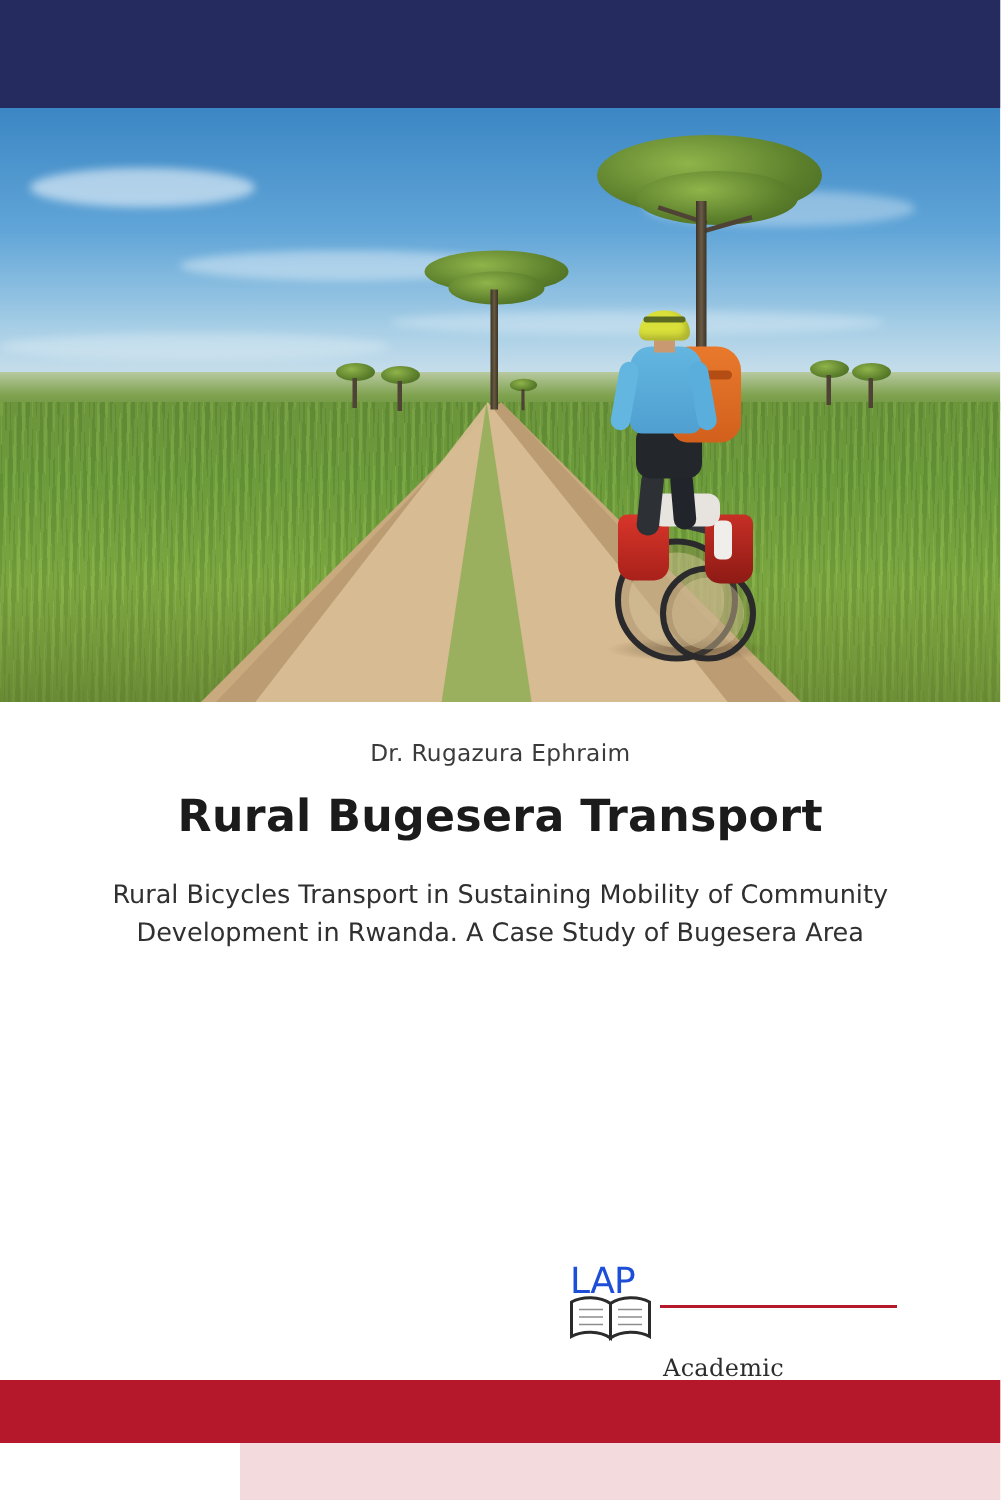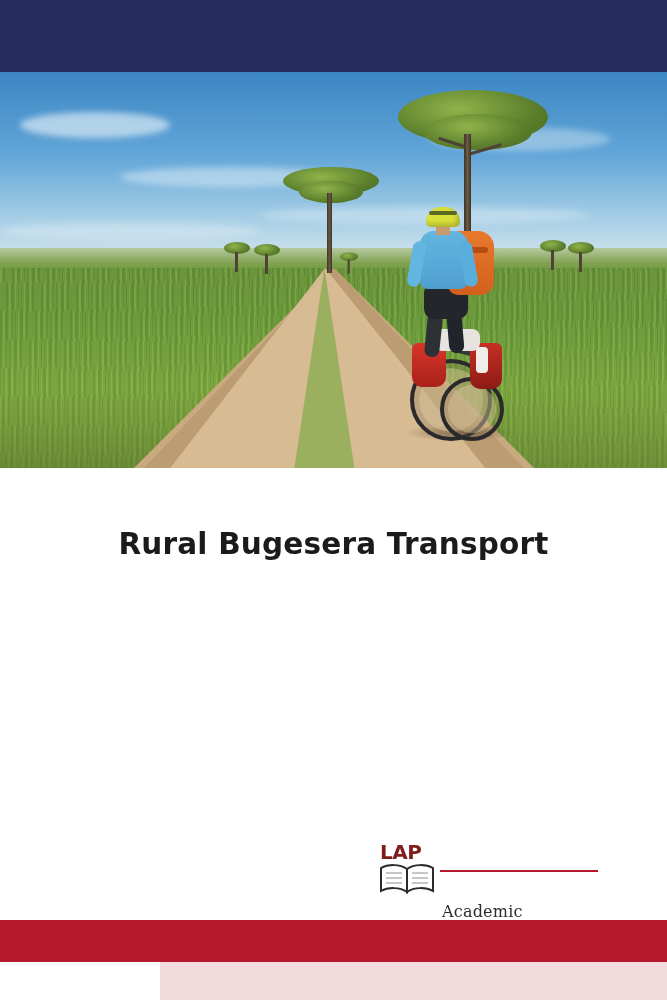--- a/index.html
+++ b/index.html
@@ -322,23 +322,23 @@
   .logo {
     position: absolute;
     left: 378px;
     top: 840px;
     width: 220px;
     height: 62px;
   }
   .logo-lap {
     position: absolute;
     left: 2px; top: 0px;
-    font-size: 20px;
-    font-weight: bold;
-    color: #7f1d1d;
+    font-size: 24px;
+    font-weight: normal;
+    color: #1d4ed8;
     letter-spacing: -0.5px;
   }
   .logo-book {
     position: absolute;
     left: 0px; top: 22px;
     width: 58px;
     height: 34px;
   }
   .logo-divider {
     position: absolute;
@@ -473,21 +473,23 @@
       <div class="arm-l"></div>
       <div class="arm-r"></div>
       <div class="neck"></div>
       <div class="helmet"></div>
       <div class="helmet-stripe"></div>
     </div>
 
   </div>
 
   <div class="text-area">
+    <div class="author">Dr. Rugazura Ephraim</div>
     <div class="title">Rural Bugesera Transport</div>
+    <div class="subtitle">Rural Bicycles Transport in Sustaining Mobility of Community Development in Rwanda. A Case Study of Bugesera Area</div>
   </div>
 
   <div class="logo">
     <div class="logo-lap">LAP</div>
     <div class="logo-book">
       <svg viewBox="0 0 58 34" width="58" height="34">
         <path d="M29 7 C22 2, 10 2, 3 6 L3 29 C10 25, 22 25, 29 30 Z" fill="#ffffff" stroke="#2b2b2b" stroke-width="2"></path>
         <path d="M29 7 C36 2, 48 2, 55 6 L55 29 C48 25, 36 25, 29 30 Z" fill="#ffffff" stroke="#2b2b2b" stroke-width="2"></path>
         <line x1="29" y1="7" x2="29" y2="30" stroke="#2b2b2b" stroke-width="2"></line>
         <line x1="8" y1="11" x2="24" y2="11" stroke="#8d8d8d" stroke-width="1"></line>

